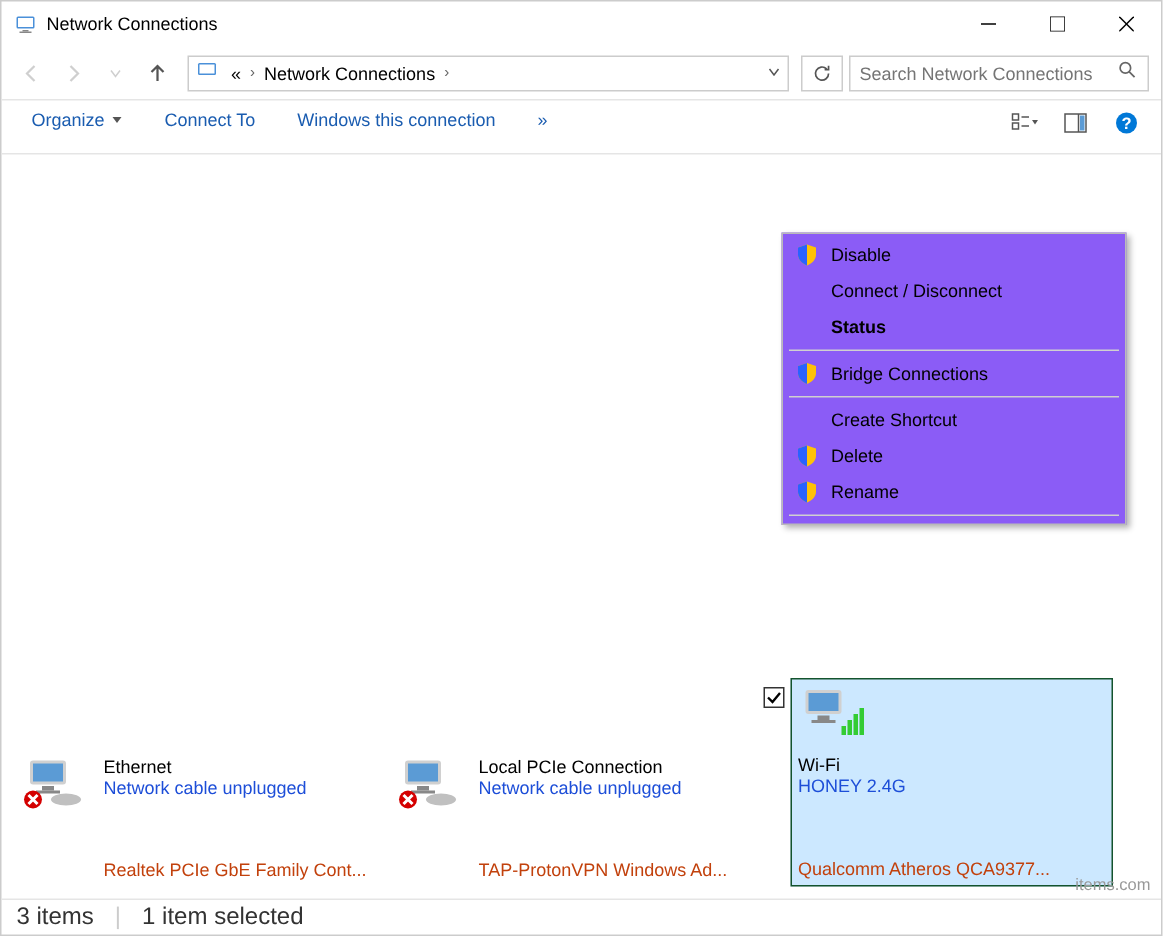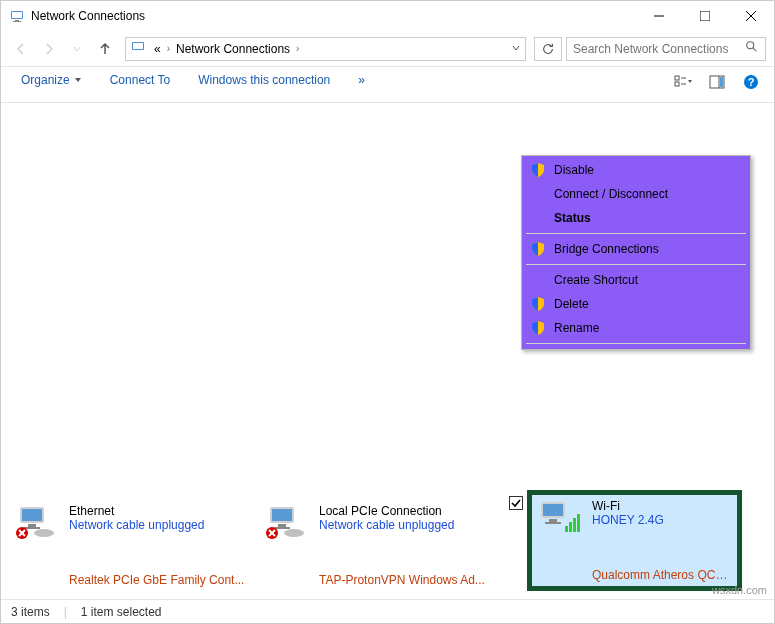--- a/index.html
+++ b/index.html
@@ -26,40 +26,40 @@
     
     
     .toolbar { height: 36px; display: flex; align-items: flex-start; padding: 0 8px; gap: 4px; border-bottom: 1px solid #e5e5e5; }
     .tbbtn { padding: 6px 12px; color: #1a5cb0; font-size: 12px; display: flex; align-items: center; gap: 4px; }
     .tbspace { flex: 1; }
     .tbicon { width: 30px; height: 30px; display: flex; align-items: center; justify-content: center; }
     
     
     .content { flex: 1; position: relative; padding: 8px; display: flex; gap: 0; align-items: flex-end; }
     .conn-item { width: 250px; display: flex; gap: 8px; padding: 4px; }
-    .conn-item.selected { background: #cce8ff; border: 5px solid #14532d; }
+    .conn-item.selected { background: #cce8ff; border: 1px solid #14532d; flex-direction: column; }
     .conn-icon { width: 48px; height: 38px; display: flex; align-items: center; justify-content: center; flex-shrink: 0; position: relative; }
     .conn-text { overflow: hidden; }
     .conn-name { font-size: 12px; white-space: nowrap; }
     .conn-status { font-size: 12px; color: #1d4ed8; white-space: nowrap; text-overflow: ellipsis; overflow: hidden; }
     .conn-device { font-size: 12px; color: #c2410c; white-space: nowrap; text-overflow: ellipsis; overflow: hidden; margin-top: 41px; }
     .checkbox { width: 14px; height: 14px; border: 1px solid #333; display: inline-flex; align-items: center; justify-content: center; background: #fff; margin-right: 4px; flex-shrink:0;}
     .checkbox svg { width: 10px; height: 10px; }
     .conn-sel-wrap { display: flex; align-items: flex-start; }
     
     
     .ctxmenu { position: absolute; top: 52px; left: 520px; width: 230px; background: #8b5cf6; border: 1px solid #bababa; box-shadow: 2px 2px 4px rgba(0,0,0,0.3); padding: 2px; }
     .ctxitem { height: 24px; display: flex; align-items: center; padding: 0 8px 0 30px; font-size: 12px; position: relative; }
     .ctxitem .shield { position: absolute; left: 6px; width: 16px; height: 16px; }
     .ctxitem.bold { font-weight: bold; }
     .ctxsep { height: 1px; background: #d0d0d0; margin: 3px 2px; }
     .highlight-box { border: 3px solid #d40000; margin: 1px -1px; }
     
     
-    .statusbar { height: 24px; border-top: 1px solid #e5e5e5; display: flex; align-items: center; padding: 0 10px; gap: 14px; font-size: 12px; color: #333; }
+    .statusbar { height: 24px; border-top: 1px solid #e5e5e5; display: flex; align-items: center; padding: 0 10px; gap: 14px; font-size: 16px; color: #333; }
     .statusbar .sep { color: #ccc; }
     .watermark { position: absolute; bottom: 28px; right: 8px; font-size: 11px; color: #999; }
     
     .shield-svg { display: block; }
   </style>
 </head>
 <body>
 
 <div class="titlebar">
   <span class="icon">
@@ -292,19 +292,19 @@
             <path d="M8 1 L8 15 C5 14 2 11 2 8 L2 3 Z" fill="#2962ff"></path>
           </svg>
         </span>
       <span>Rename</span>
     </div>
     <div class="ctxsep"></div>
   </div>
 
 </div>
 
-<div class="watermark">wsxdn.com</div>
+<div class="watermark">items.com</div>
 
 <div class="statusbar">
   <span>3 items</span>
   <span class="sep">|</span>
   <span>1 item selected</span>
 </div>
 
 </body></html>

